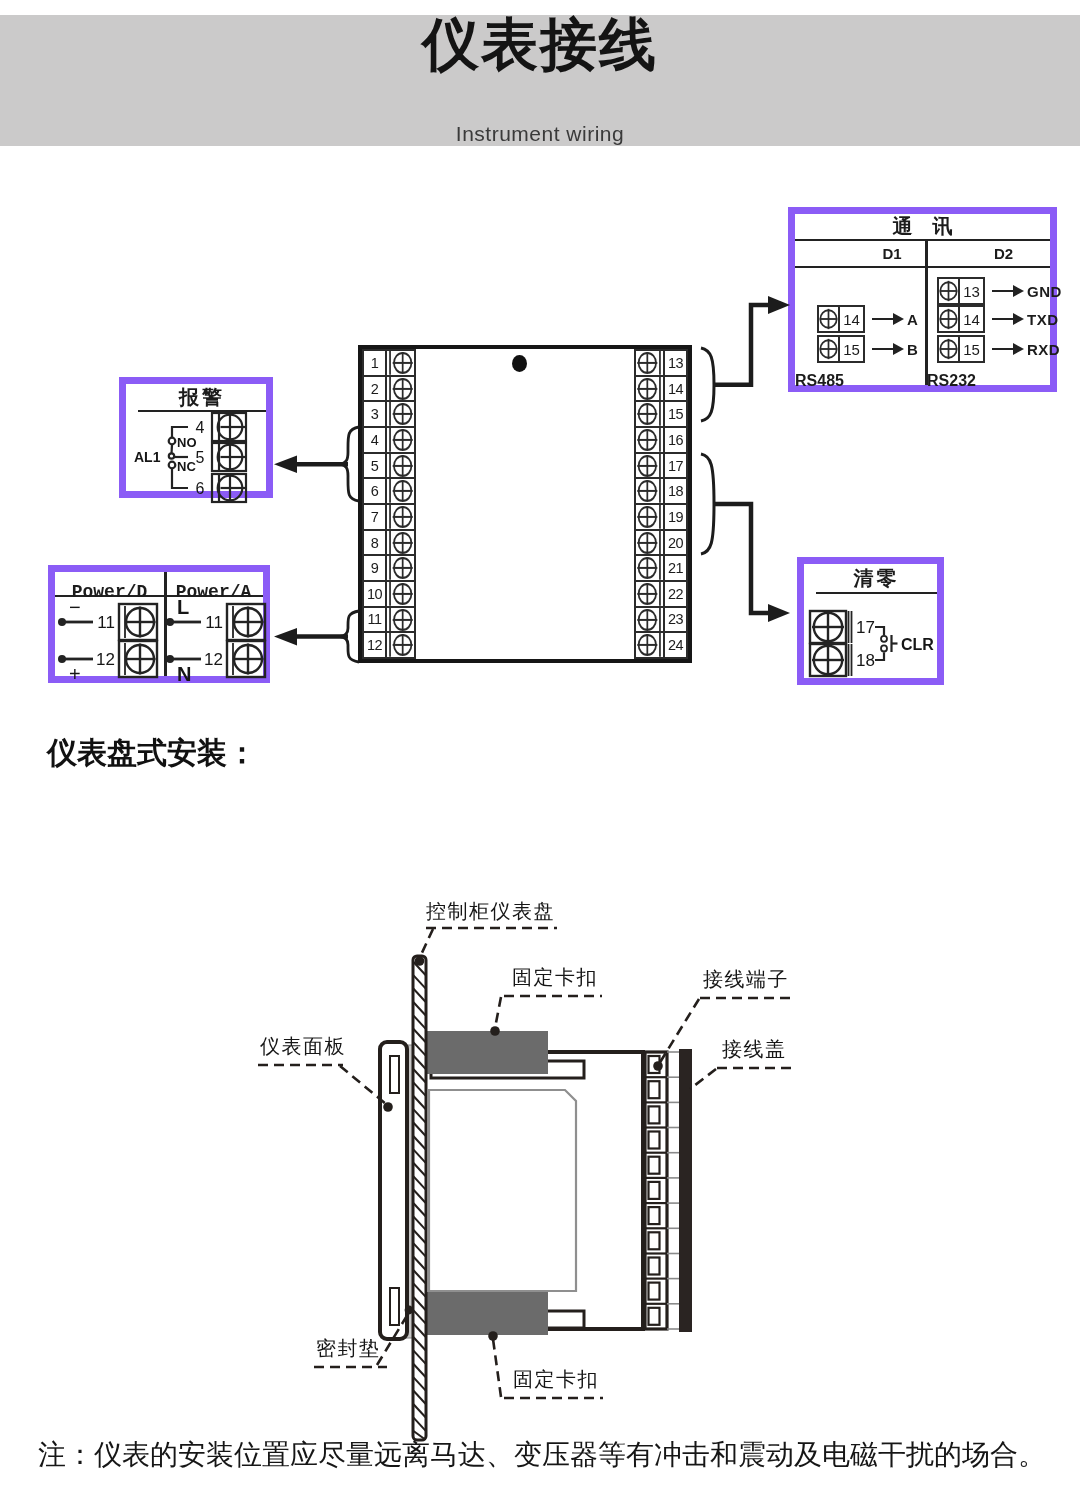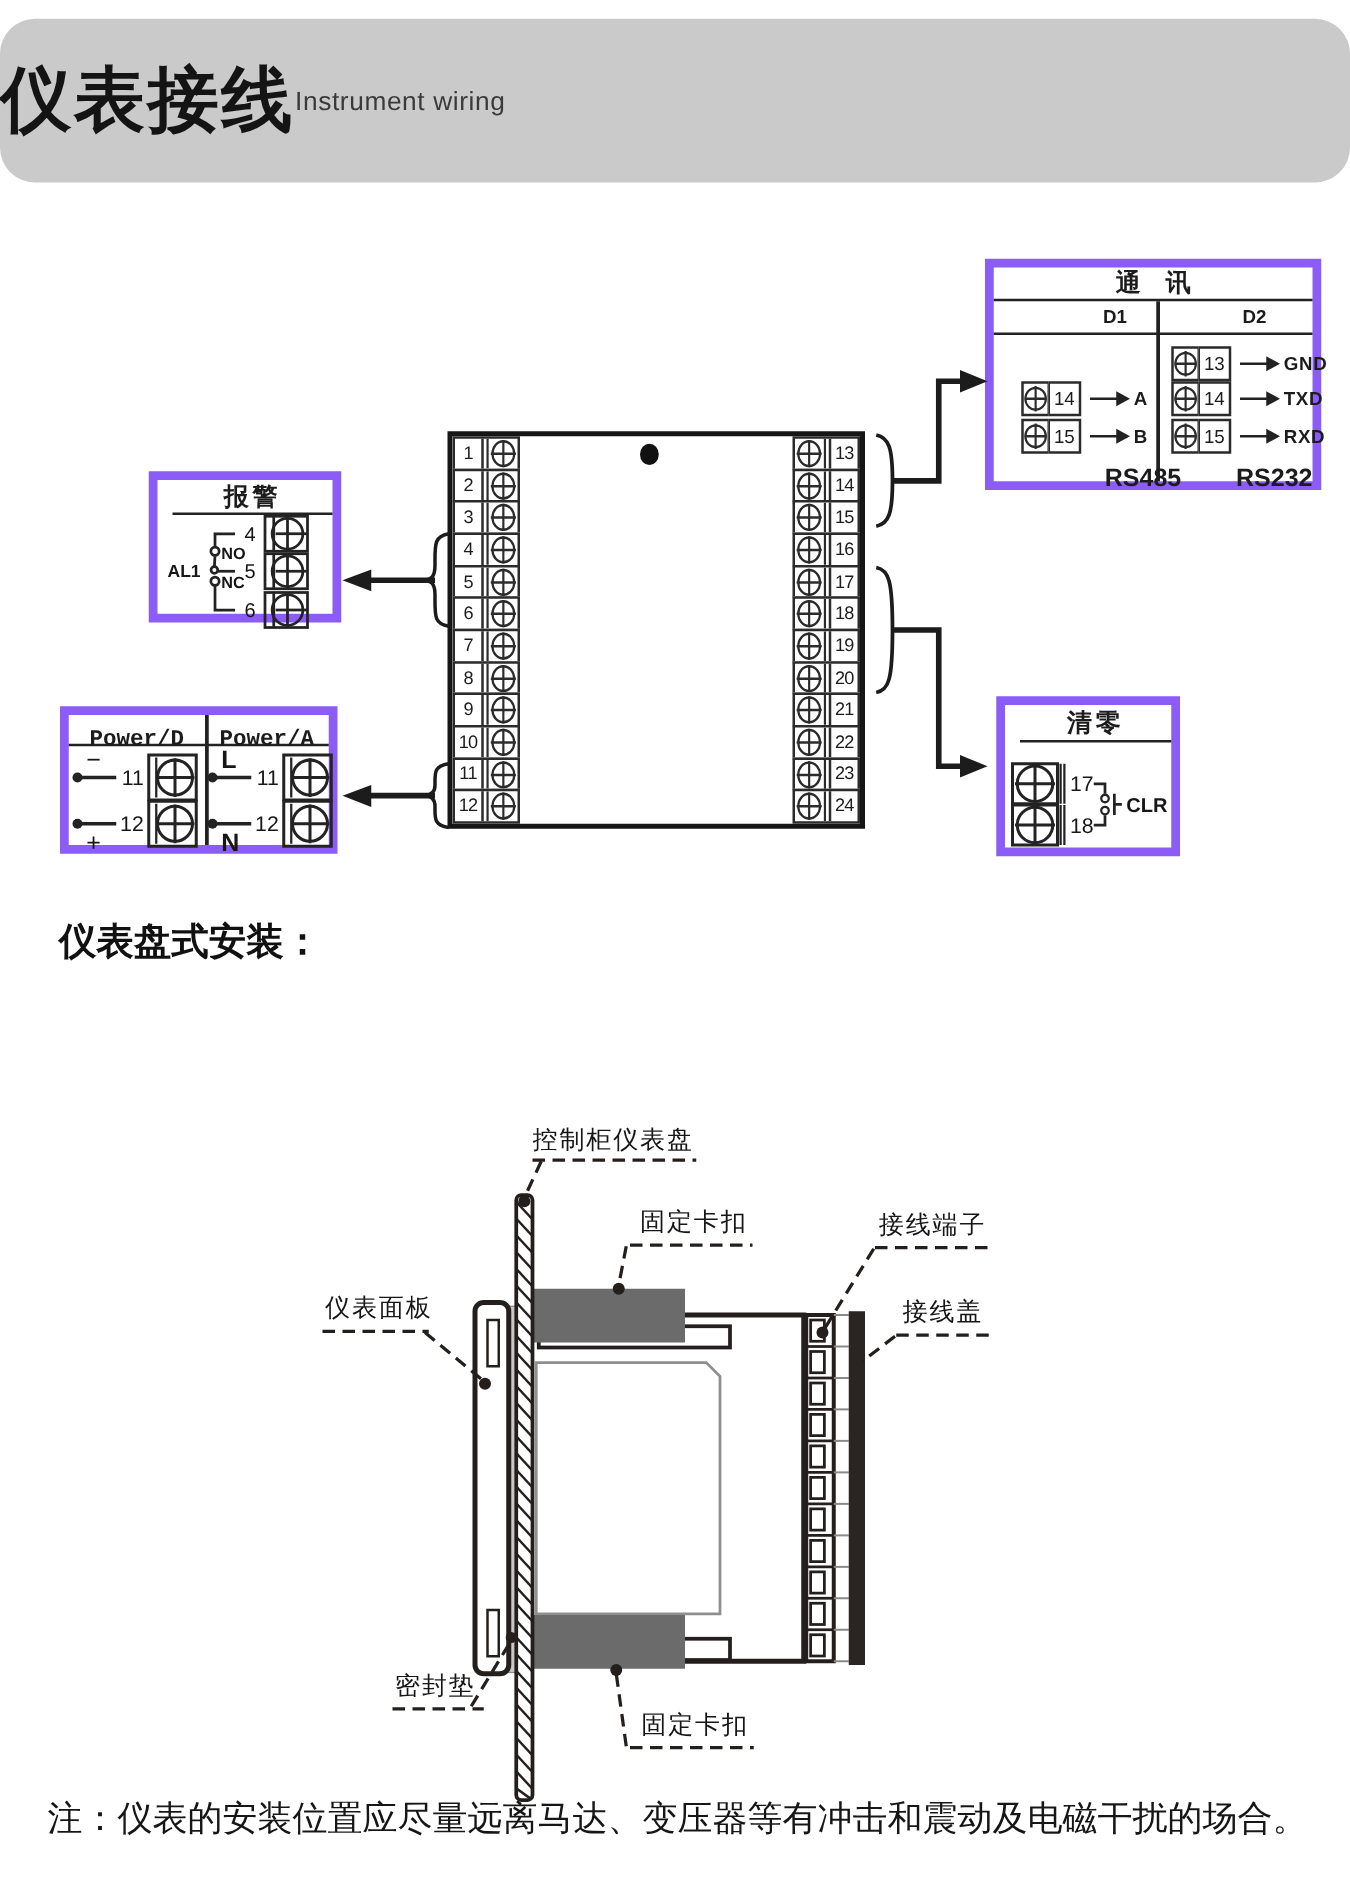--- a/index.html
+++ b/index.html
@@ -1,20 +1,20 @@
 <!DOCTYPE html>
 <html><head>
 <meta charset="utf-8">
 <style>
   html,body{margin:0;padding:0;background:#fff;}
   .page{position:relative;width:1080px;height:1505px;background:#fff;overflow:hidden;
         font-family:"Liberation Sans","DejaVu Sans",sans-serif;color:#1c1c1c;}
   
   .band{position:absolute;left:0;top:15px;width:1080px;height:131px;background:#cbcaca;
-        display:flex;align-items:center;justify-content:flex-start;border-radius:28px;}
+        display:flex;flex-direction:column;align-items:center;justify-content:space-between;}
   .band .title{font-size:57px;font-weight:700;color:#141414;letter-spacing:2px;line-height:1.05;}
   .band .subtitle{font-size:21px;color:#3a3a3a;margin-top:2px;letter-spacing:.5px;}
   
   .wiring{position:absolute;left:0;top:180px;width:1080px;height:540px;}
   .wires{position:absolute;left:0;top:0;width:1080px;height:540px;pointer-events:none;}
   .wbox{position:absolute;background:#fff;border:7px solid #8b5cf6;box-sizing:border-box;}
   .box-head{display:flex;align-items:center;justify-content:center;font-weight:700;
             font-size:20px;letter-spacing:3px;border-bottom:2.5px solid #222;box-sizing:border-box;margin-left:12px;}
   
   .cblock{position:absolute;left:358px;top:165px;width:334px;height:318px;background:#fff;
@@ -41,21 +41,21 @@
   .comm-row{position:absolute;display:flex;align-items:center;height:28px;}
   .cunit{display:flex;height:28px;box-sizing:border-box;}
   .screw-slot{display:block;width:22px;height:28px;border:2px solid #2b2b2b;border-right:1.5px solid #2b2b2b;box-sizing:border-box;}
   .screw-slot svg{display:block;width:100%;height:100%;}
   .cnum{width:26px;height:28px;border:2px solid #2b2b2b;border-left:1.5px solid #2b2b2b;box-sizing:border-box;
         display:flex;align-items:center;justify-content:center;font-size:15px;}
   .harrow{position:relative;width:22px;height:2.6px;background:#222;margin-left:7px;}
   .harrow:after{content:'';position:absolute;right:-10px;top:-4.7px;width:0;height:0;
         border-left:11px solid #222;border-top:6px solid transparent;border-bottom:6px solid transparent;}
   .clabel{margin-left:13px;font-size:15px;font-weight:700;letter-spacing:.5px;}
-  .comm-foot{position:absolute;top:158px;font-size:20px;font-weight:700;text-align:right;padding-left:20px;}
+  .comm-foot{position:absolute;top:158px;font-size:16px;font-weight:700;text-align:left;}
   
   .alarm{left:119px;top:197px;width:154px;height:121px;}
   .alarm .box-head{height:28px;}
   .clearb{left:797px;top:377px;width:147px;height:128px;}
   .clearb .box-head{height:30px;}
   .powerb{left:48px;top:385px;width:222px;height:118px;}
   .p-heads{display:flex;height:25px;border-bottom:2.5px solid #222;box-sizing:border-box;}
   .p-heads div{display:flex;align-items:center;justify-content:center;
        font-family:"Liberation Mono","DejaVu Sans Mono",monospace;font-weight:700;font-size:18px;margin-top:16px;}
   .p-heads div:first-child{width:109px;} .p-heads div:last-child{flex:1;}

